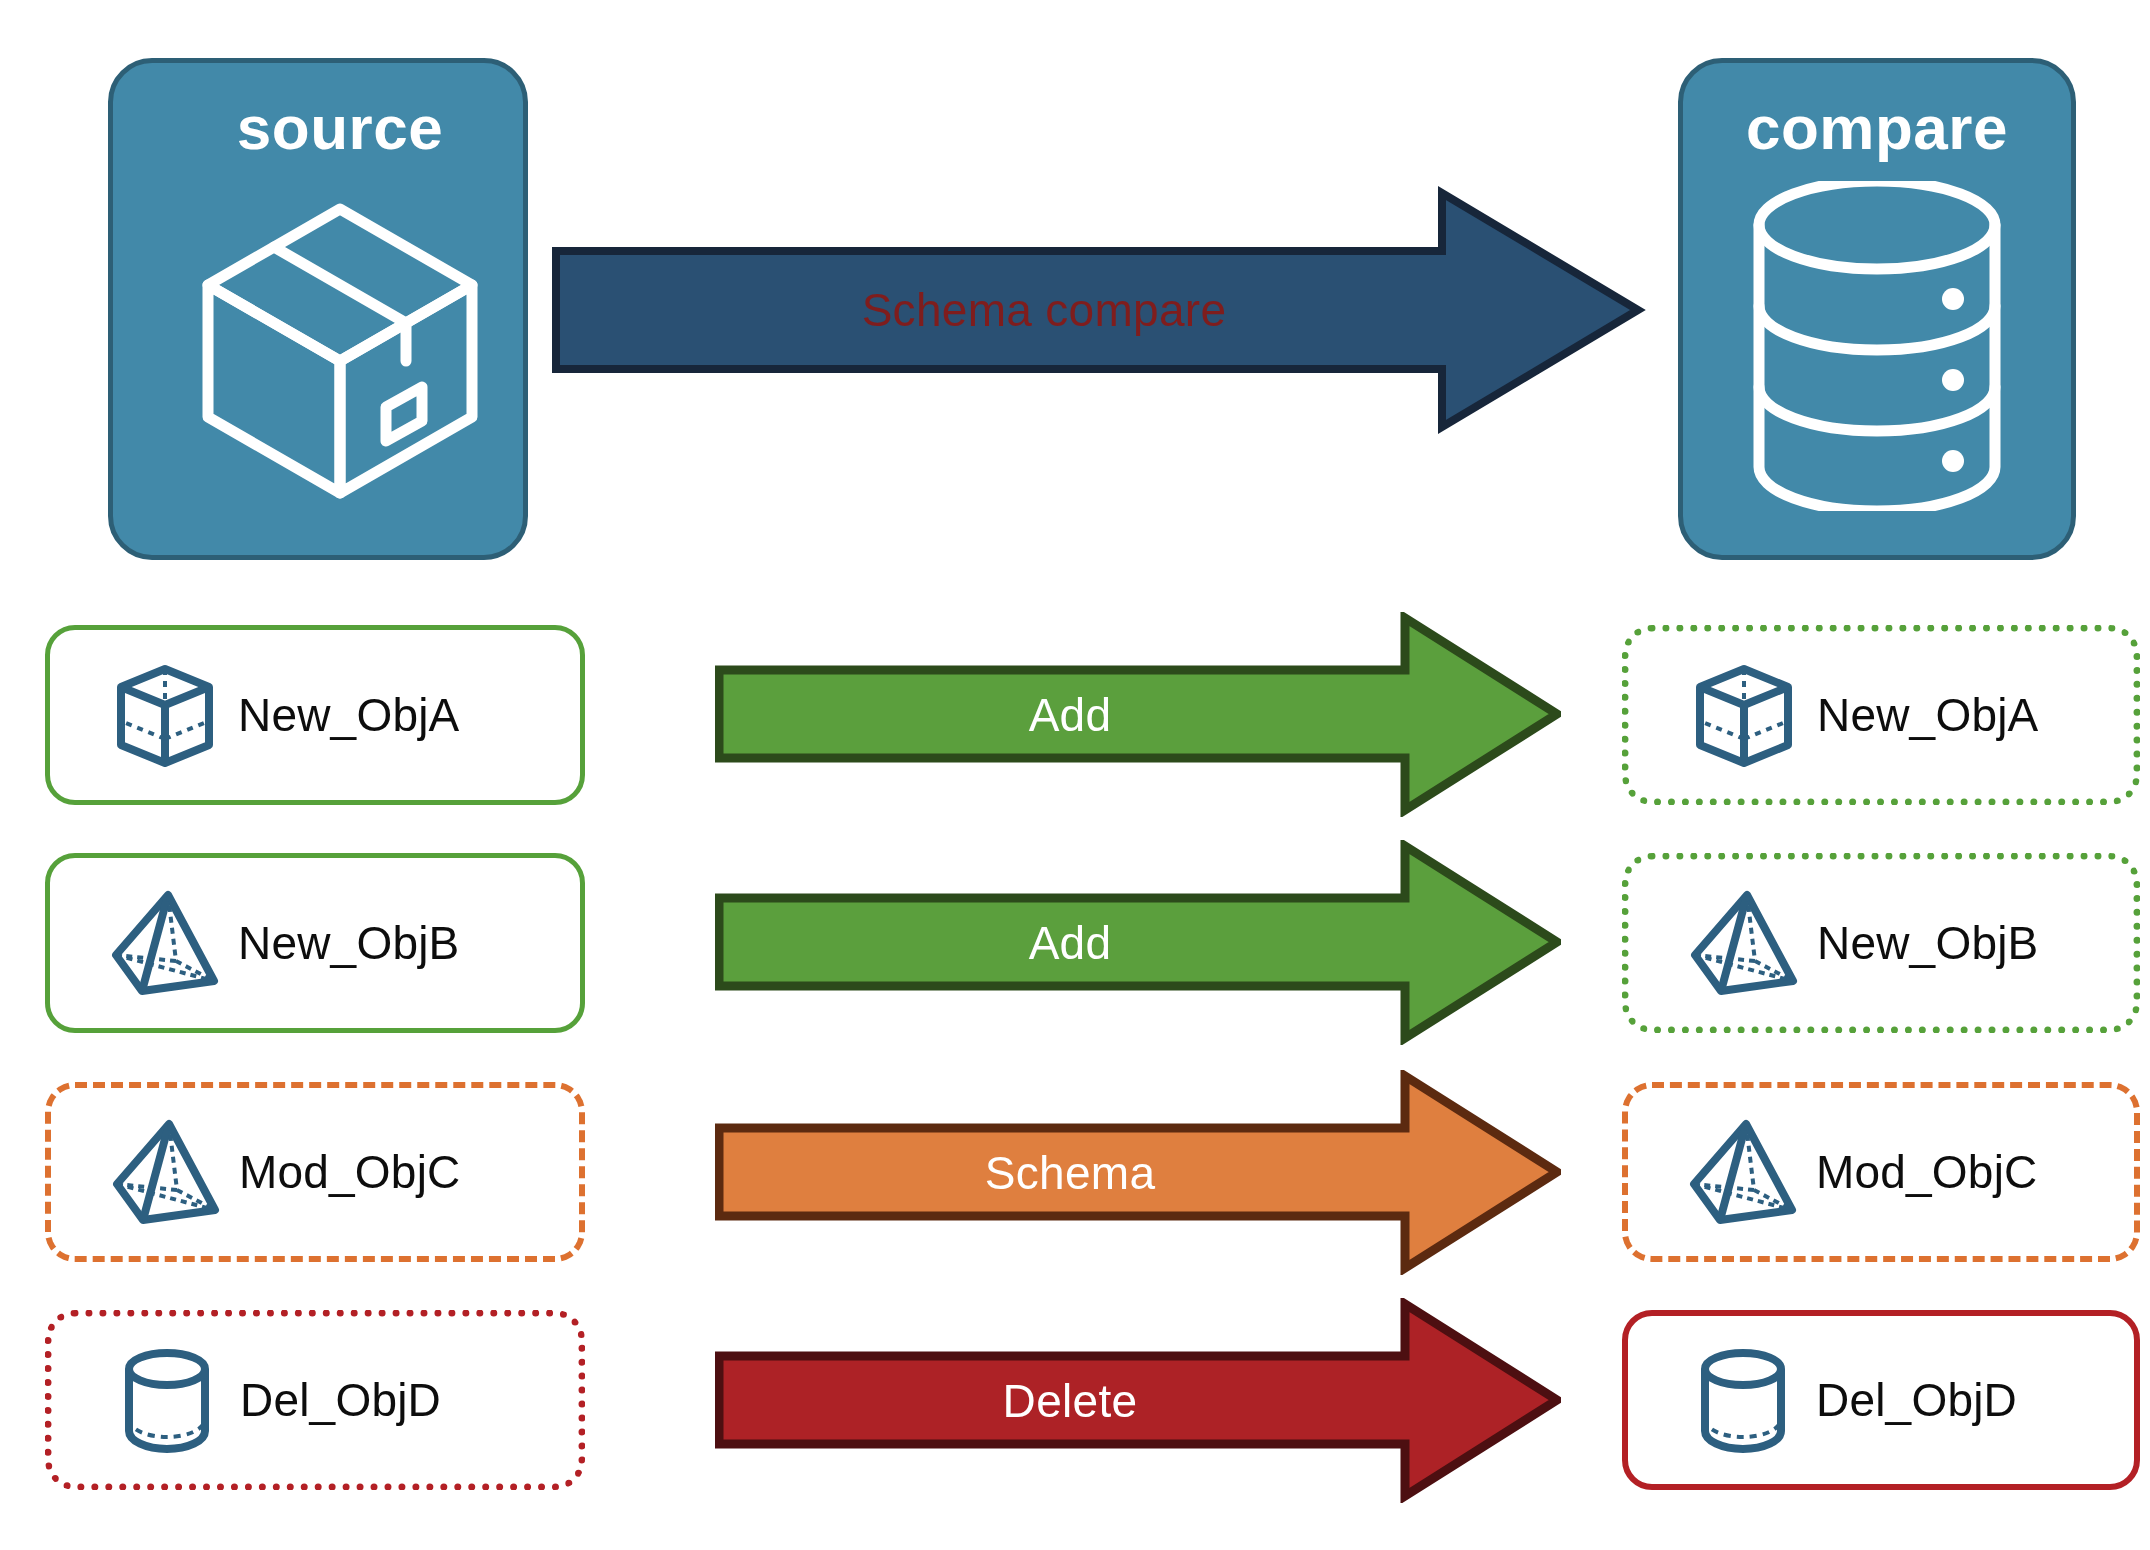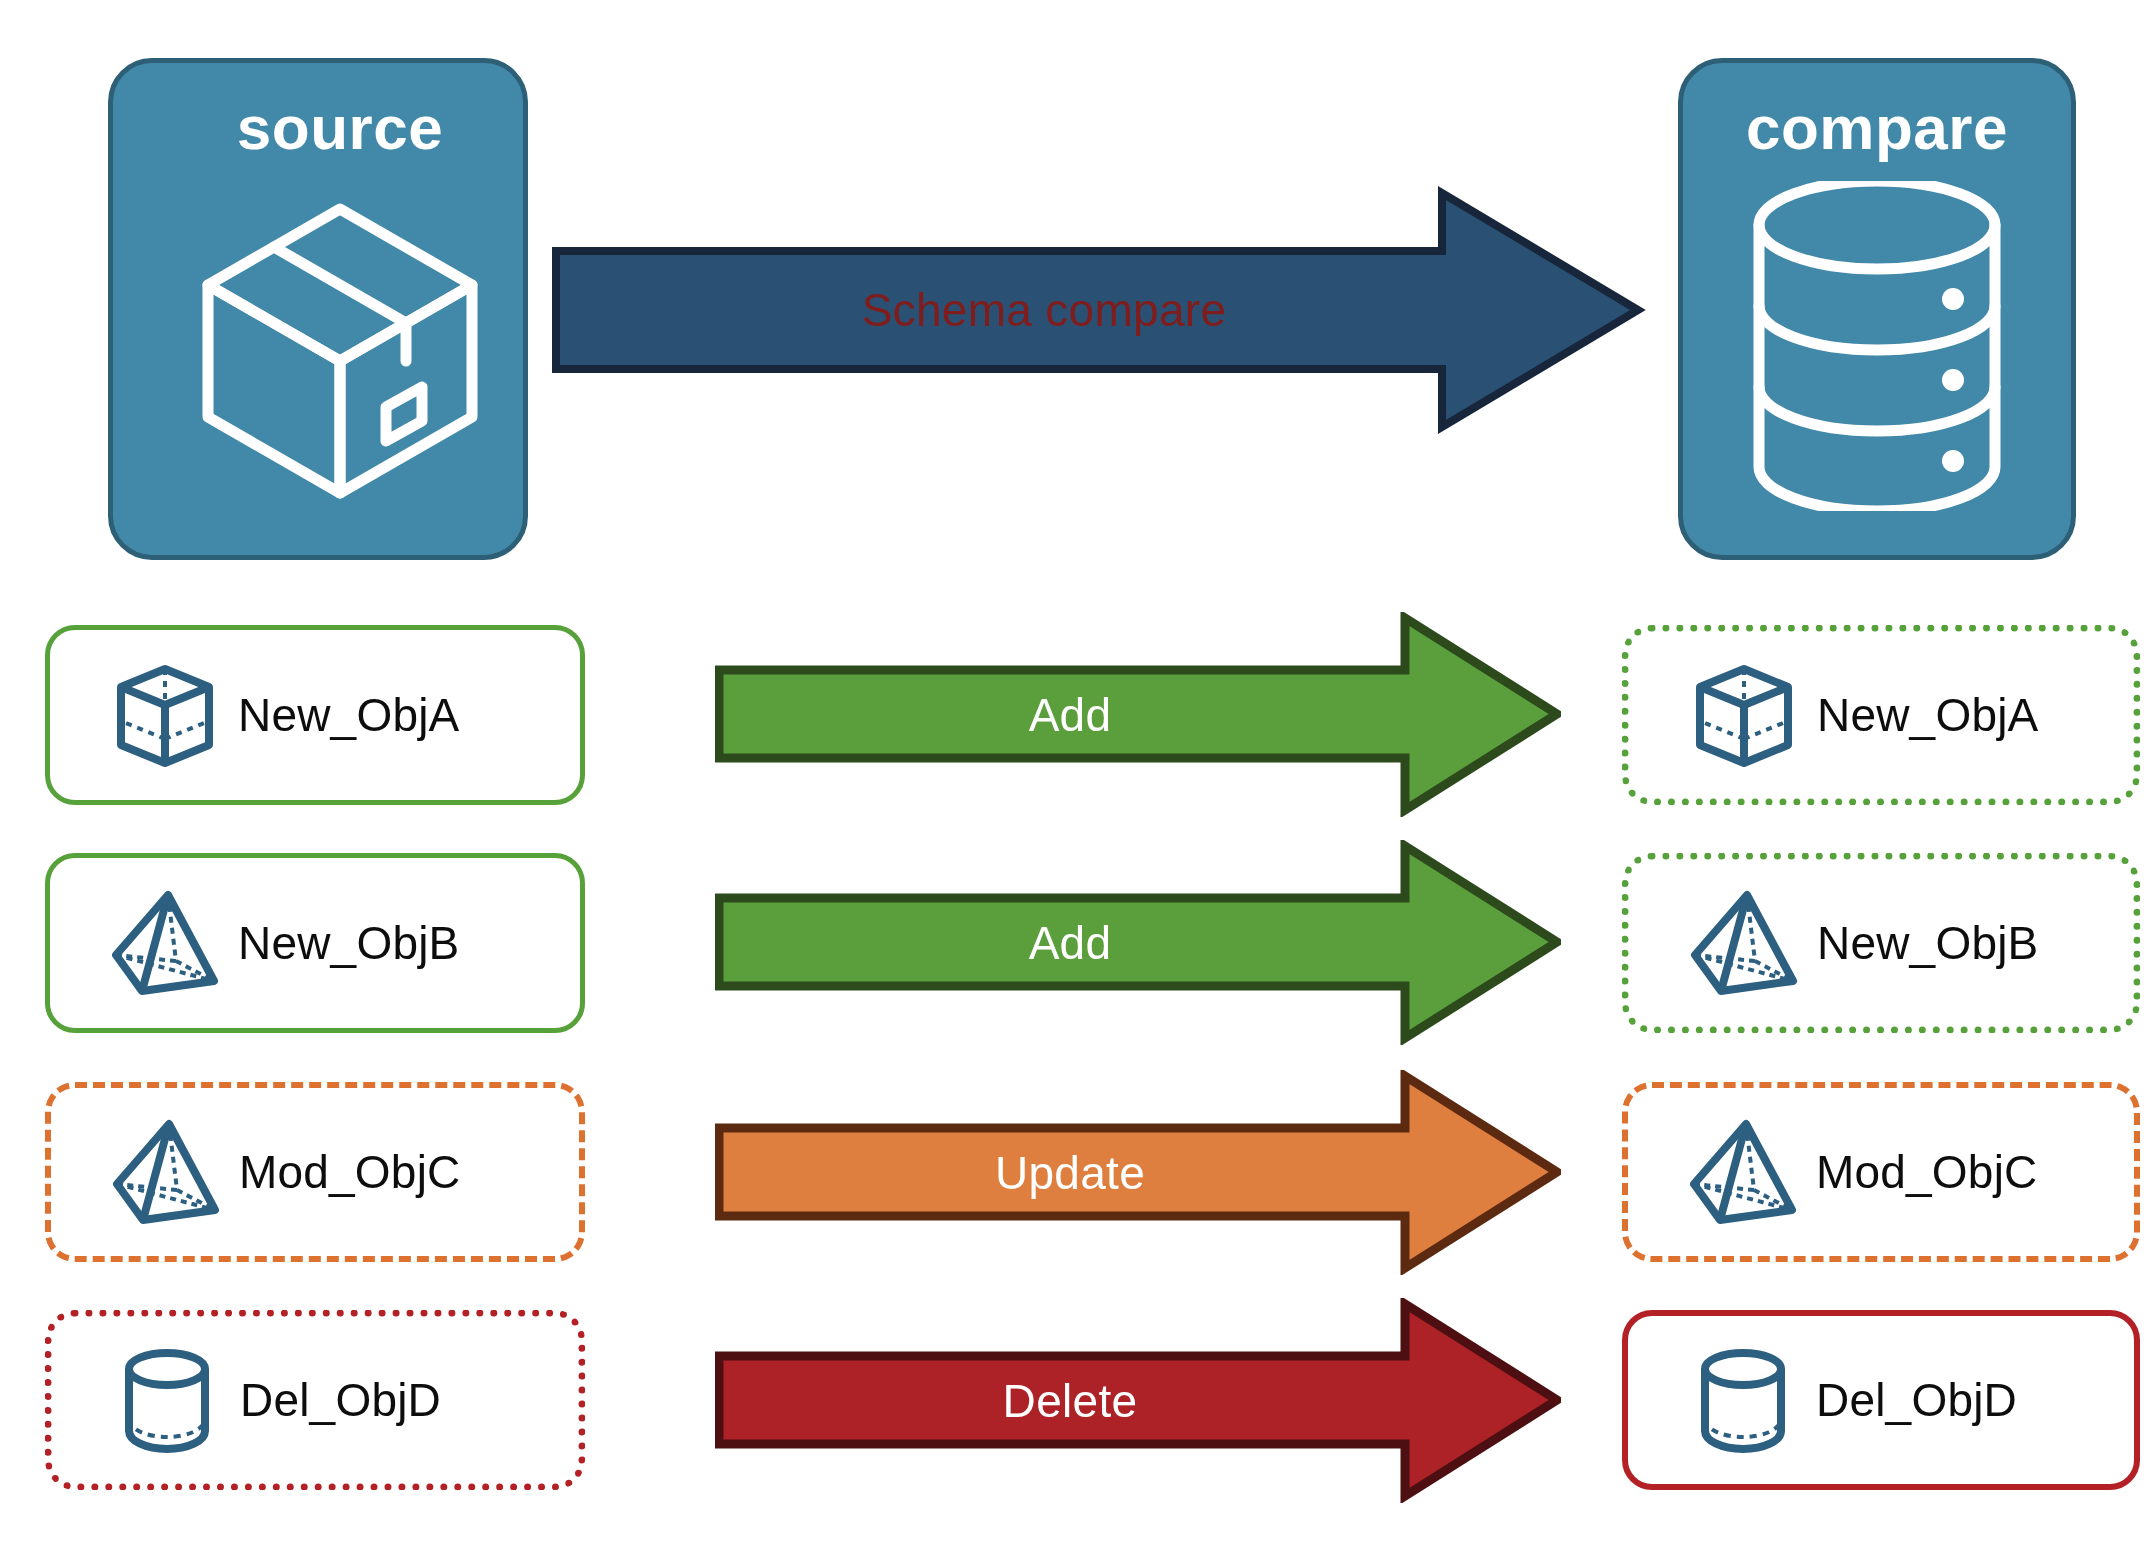--- a/index.html
+++ b/index.html
@@ -233,21 +233,21 @@
       </svg>
     </div>
     <div class="obj-label">Mod_ObjC</div>
   </div>
 
   <div class="act-arrow" style="left:683px;top:1070px;width:846px;height:205px;">
     <svg width="846" height="205" viewBox="0 0 846 205">
       <polygon points="4,58 690,58 690,6 842,102 690,198 690,146 4,146" fill="#df7f3f" stroke="#5c2a10" stroke-width="9" stroke-linejoin="miter"></polygon>
     </svg>
     <div class="albl">
-      <span>Update</span>
+      <span>Schema</span>
     </div>
   </div>
 
   <div class="row-card right-card b-orange-dashed" style="left:1622px;top:1082px;width:518px;height:180px;">
     <div class="icon-wrap">
       <svg width="110" height="108" viewBox="0 0 110 108">
         <g fill="none" stroke="#2d5f80" stroke-width="8" stroke-linejoin="round">
           <path d="M58 6 L104 92 L32 102 L6 66 Z"></path>
           <path d="M58 6 L32 102"></path>
         </g>

